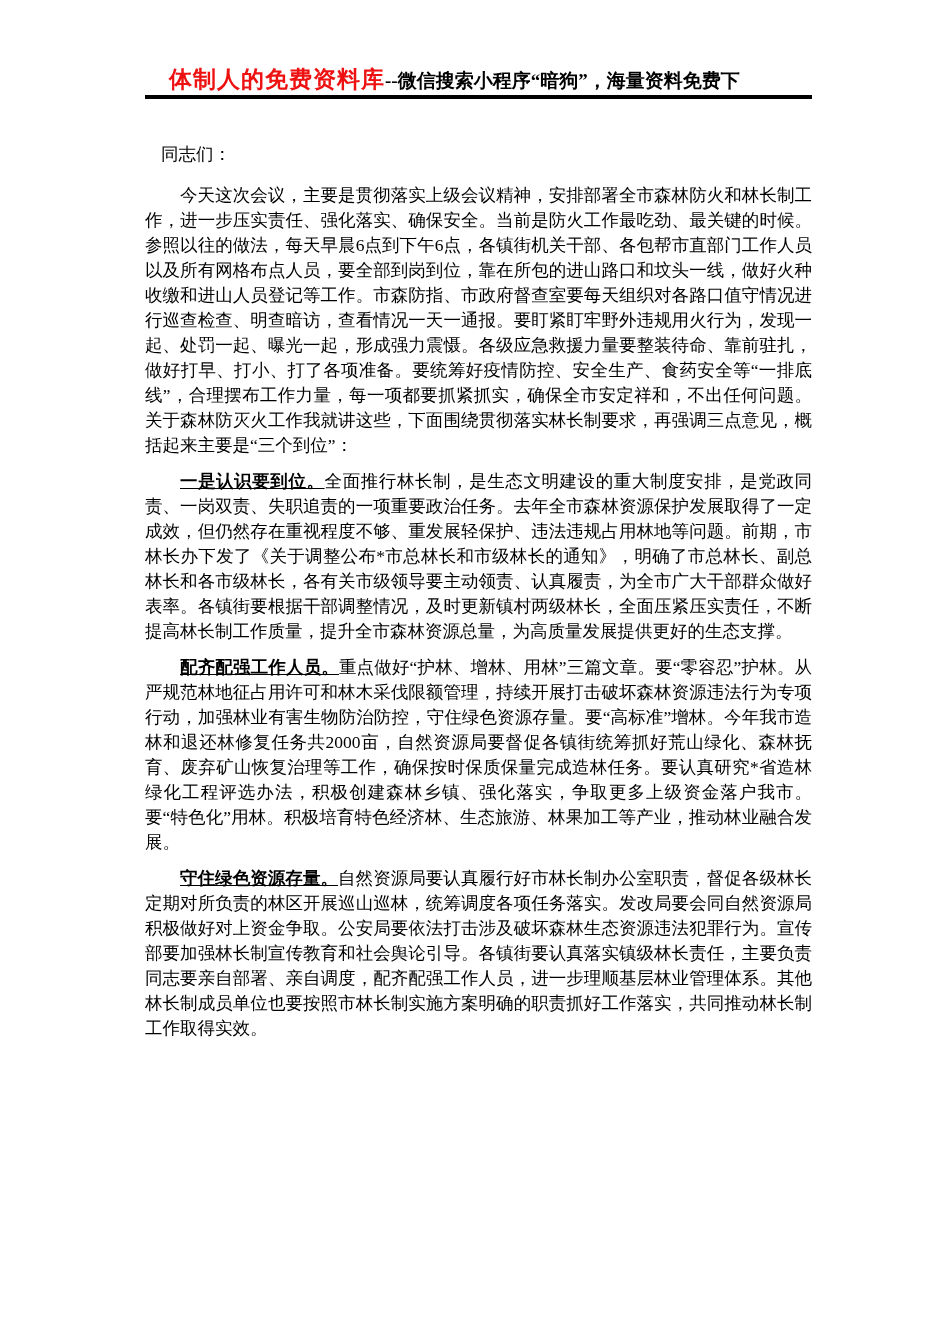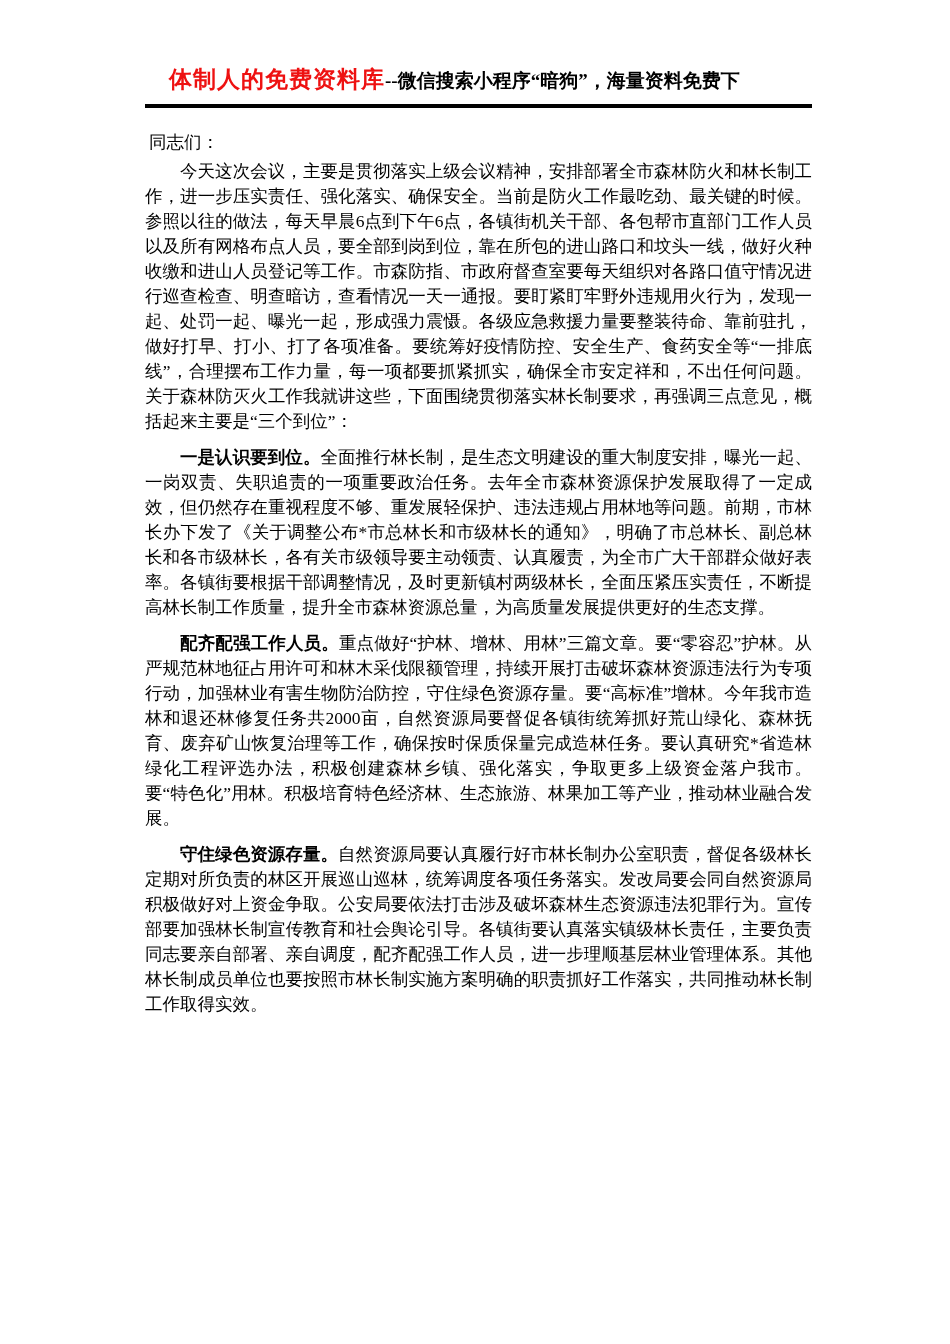--- a/index.html
+++ b/index.html
@@ -14,21 +14,20 @@
     background: #ffffff;
     font-family: "Liberation Serif", "DejaVu Serif", serif;
     color: #000000;
     overflow: hidden;
   }
   .header-banner {
     position: absolute;
     top: 64px;
     left: 145px;
     width: 667px;
-    padding-bottom: 9px;
     border-bottom: 4px solid #000000;
     white-space: nowrap;
     overflow: hidden;
   }
   .header-inner {
     padding-left: 24px;
   }
   .brand {
     color: #ee1111;
     font-weight: bold;
@@ -44,49 +43,50 @@
     position: absolute;
     top: 126px;
     left: 145px;
     width: 667px;
     font-size: 17.5px;
     line-height: 25px;
     text-align: justify;
     text-justify: inter-ideograph;
   }
   .salutation {
-    margin: 4px;
+    margin: 16px;
     text-indent: 0;
   }
   .para {
     margin: 1px 0 11px 0;
     text-indent: 2em;
   }
   .para .lead {
     font-weight: bold;
+    text-decoration: underline;
   }
 </style>
 </head>
 <body>
 
 <div class="page">
 
   <div class="header-banner">
     <div class="header-inner">
       <span class="brand">体制人的免费资料库</span><span class="tagline">--微信搜索小程序“暗狗”，海量资料免费下</span>
     </div>
   </div>
 
   <div class="content">
 
     <p class="salutation">同志们：</p>
 
     <p class="para"><span class="lead"></span><span>今天这次会议，主要是贯彻落实上级会议精神，安排部署全市森林防火和林长制工作，进一步压实责任、强化落实、确保安全。当前是防火工作最吃劲、最关键的时候。参照以往的做法，每天早晨6点到下午6点，各镇街机关干部、各包帮市直部门工作人员以及所有网格布点人员，要全部到岗到位，靠在所包的进山路口和坟头一线，做好火种收缴和进山人员登记等工作。市森防指、市政府督查室要每天组织对各路口值守情况进行巡查检查、明查暗访，查看情况一天一通报。要盯紧盯牢野外违规用火行为，发现一起、处罚一起、曝光一起，形成强力震慑。各级应急救援力量要整装待命、靠前驻扎，做好打早、打小、打了各项准备。要统筹好疫情防控、安全生产、食药安全等“一排底线”，合理摆布工作力量，每一项都要抓紧抓实，确保全市安定祥和，不出任何问题。关于森林防灭火工作我就讲这些，下面围绕贯彻落实林长制要求，再强调三点意见，概括起来主要是“三个到位”：</span></p>
 
-    <p class="para"><span class="lead">一是认识要到位。</span><span>全面推行林长制，是生态文明建设的重大制度安排，曝光一起、一岗双责、失职追责的一项重要政治任务。去年全市森林资源保护发展取得了一定成效，但仍然存在重视程度不够、重发展轻保护、违法违规占用林地等问题。前期，市林长办下发了《关于调整公布*市总林长和市级林长的通知》，明确了市总林长、副总林长和各市级林长，各有关市级领导要主动领责、认真履责，为全市广大干部群众做好表率。各镇街要根据干部调整情况，及时更新镇村两级林长，全面压紧压实责任，不断提高林长制工作质量，提升全市森林资源总量，为高质量发展提供更好的生态支撑。</span></p>
+    <p class="para"><span class="lead">一是认识要到位。</span><span>全面推行林长制，是生态文明建设的重大制度安排，是党政同责、一岗双责、失职追责的一项重要政治任务。去年全市森林资源保护发展取得了一定成效，但仍然存在重视程度不够、重发展轻保护、违法违规占用林地等问题。前期，市林长办下发了《关于调整公布*市总林长和市级林长的通知》，明确了市总林长、副总林长和各市级林长，各有关市级领导要主动领责、认真履责，为全市广大干部群众做好表率。各镇街要根据干部调整情况，及时更新镇村两级林长，全面压紧压实责任，不断提高林长制工作质量，提升全市森林资源总量，为高质量发展提供更好的生态支撑。</span></p>
 
     <p class="para"><span class="lead">配齐配强工作人员。</span><span>重点做好“护林、增林、用林”三篇文章。要“零容忍”护林。从严规范林地征占用许可和林木采伐限额管理，持续开展打击破坏森林资源违法行为专项行动，加强林业有害生物防治防控，守住绿色资源存量。要“高标准”增林。今年我市造林和退还林修复任务共2000亩，自然资源局要督促各镇街统筹抓好荒山绿化、森林抚育、废弃矿山恢复治理等工作，确保按时保质保量完成造林任务。要认真研究*省造林绿化工程评选办法，积极创建森林乡镇、强化落实，争取更多上级资金落户我市。要“特色化”用林。积极培育特色经济林、生态旅游、林果加工等产业，推动林业融合发展。</span></p>
 
     <p class="para"><span class="lead">守住绿色资源存量。</span><span>自然资源局要认真履行好市林长制办公室职责，督促各级林长定期对所负责的林区开展巡山巡林，统筹调度各项任务落实。发改局要会同自然资源局积极做好对上资金争取。公安局要依法打击涉及破坏森林生态资源违法犯罪行为。宣传部要加强林长制宣传教育和社会舆论引导。各镇街要认真落实镇级林长责任，主要负责同志要亲自部署、亲自调度，配齐配强工作人员，进一步理顺基层林业管理体系。其他林长制成员单位也要按照市林长制实施方案明确的职责抓好工作落实，共同推动林长制工作取得实效。</span></p>
 
   </div>
 
 </div>
 
 </body></html>

